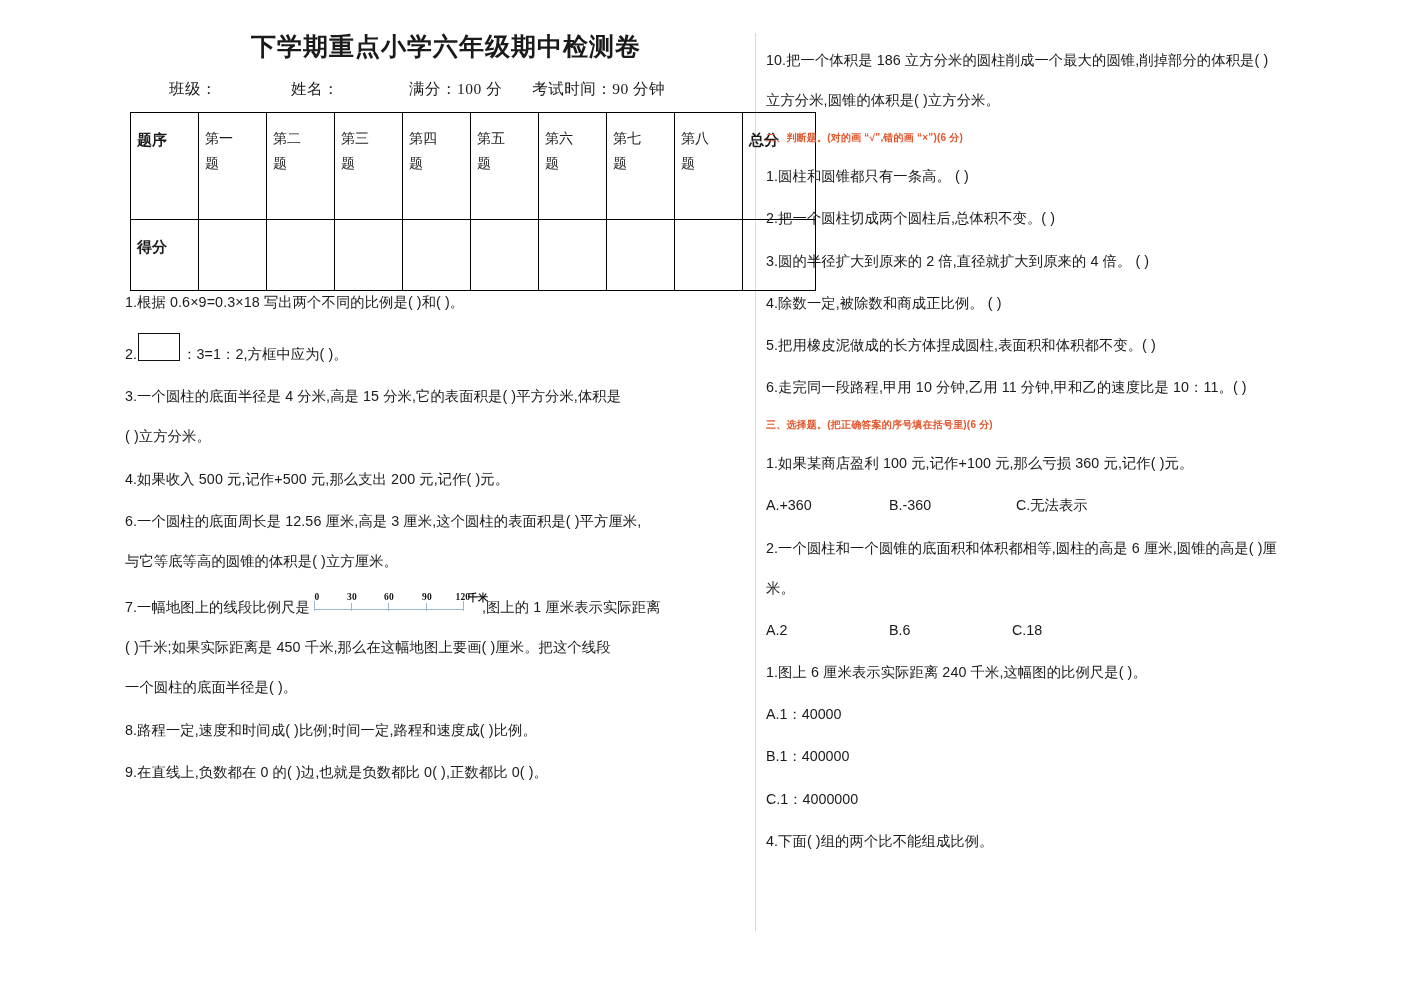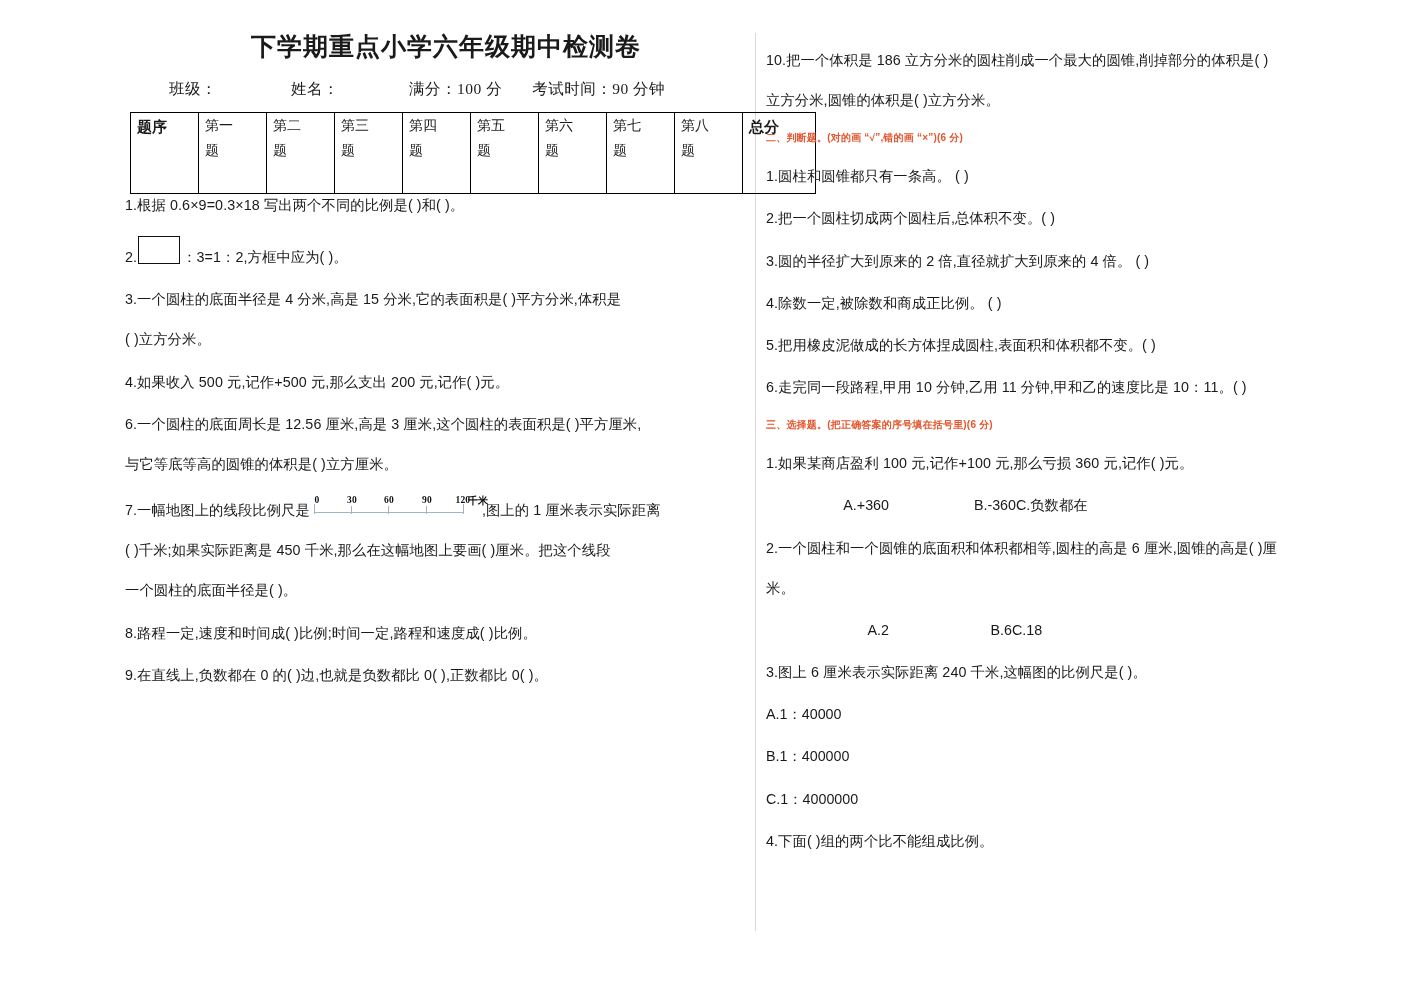--- a/index.html
+++ b/index.html
@@ -69,21 +69,21 @@
   table.score-table {
     border-collapse: collapse;
     margin-left: 5px;
     table-layout: fixed;
     width: 558px;
     font-family: "Liberation Serif", "DejaVu Serif", serif;
   }
   table.score-table td {
     border: 1px solid #000;
     font-size: 14px;
-    padding: 1px 6px;
+    padding: 14px 6px;
     vertical-align: top;
     line-height: 1.75;
   }
   table.score-table td.lead {
     width: 55px;
     font-weight: bold;
     font-size: 15px;
     white-space: nowrap;
   }
   table.score-table td.hcell {
@@ -123,21 +123,21 @@
   }
   .q .ln { display: block; }
   .q .ln + .ln { margin-top: 18px; }
 
   .opts {
     font-size: 14.3px;
     margin: 0 0 20px 0;
     line-height: 1.55;
     white-space: nowrap;
   }
-  .opts .opt { display: inline-block; text-align: right; }
+  .opts .opt { display: inline-block; }
   .opts .opt.w1 { width: 123px; }
   .opts .opt.w2 { width: 127px; }
 
   .opt-line {
     font-size: 14.3px;
     line-height: 1.55;
     margin: 0 0 20px 0;
   }
 
   
@@ -244,20 +244,32 @@
         </td>
         <td class="hcell">
           <span>第七</span>
           <span>题</span>
         </td>
         <td class="hcell">
           <span>第八</span>
           <span>题</span>
         </td>
         <td class="total">总分</td>
+      </tr>
+      <tr class="score-row">
+        <td class="lead">得分</td>
+        <td></td>
+        <td></td>
+        <td></td>
+        <td></td>
+        <td></td>
+        <td></td>
+        <td></td>
+        <td></td>
+        <td></td>
       </tr>
     </tbody>
       </table>
 
 
     <div class="q">1.根据 0.6×9=0.3×18 写出两个不同的比例是(                )和(                )。</div>
 
     <div class="q">
       <span>2.</span><span class="square-box"></span><span>：3=1：2,方框中应为(      )。</span>
     </div>
@@ -315,32 +327,32 @@
     <div class="q">2.把一个圆柱切成两个圆柱后,总体积不变。(      )</div>
     <div class="q">3.圆的半径扩大到原来的 2 倍,直径就扩大到原来的 4 倍。    (      )</div>
     <div class="q">4.除数一定,被除数和商成正比例。    (      )</div>
     <div class="q">5.把用橡皮泥做成的长方体捏成圆柱,表面积和体积都不变。(      )</div>
     <div class="q">6.走完同一段路程,甲用 10 分钟,乙用 11 分钟,甲和乙的速度比是 10：11。(      )</div>
 
     <div class="section-head">三、选择题。(把正确答案的序号填在括号里)(6 分)</div>
 
     <div class="q">1.如果某商店盈利 100 元,记作+100 元,那么亏损 360 元,记作(      )元。</div>
     <div class="opts">
-      <span class="opt w1">A.+360</span><span class="opt w2">B.-360</span><span class="opt">C.负数都在</span>
+      <span class="opt w1">A.+360</span><span class="opt w2">B.-360</span><span class="opt">C.无法表示</span>
     </div>
 
     <div class="q">
       <span class="ln">2.一个圆柱和一个圆锥的底面积和体积都相等,圆柱的高是 6 厘米,圆锥的高是(      )厘</span>
       <span class="ln">米。</span>
     </div>
     <div class="opts">
       <span class="opt w1">A.2</span><span class="opt w1">B.6</span><span class="opt">C.18</span>
     </div>
 
-    <div class="q">3.图上 6 厘米表示实际距离 240 千米,这幅图的比例尺是(      )。</div>
+    <div class="q">1.图上 6 厘米表示实际距离 240 千米,这幅图的比例尺是(      )。</div>
     <div class="opt-line">A.1：40000</div>
     <div class="opt-line">B.1：400000</div>
     <div class="opt-line">C.1：4000000</div>
 
     <div class="q">4.下面(      )组的两个比不能组成比例。</div>
 
   </div>
 
 </div>
 

